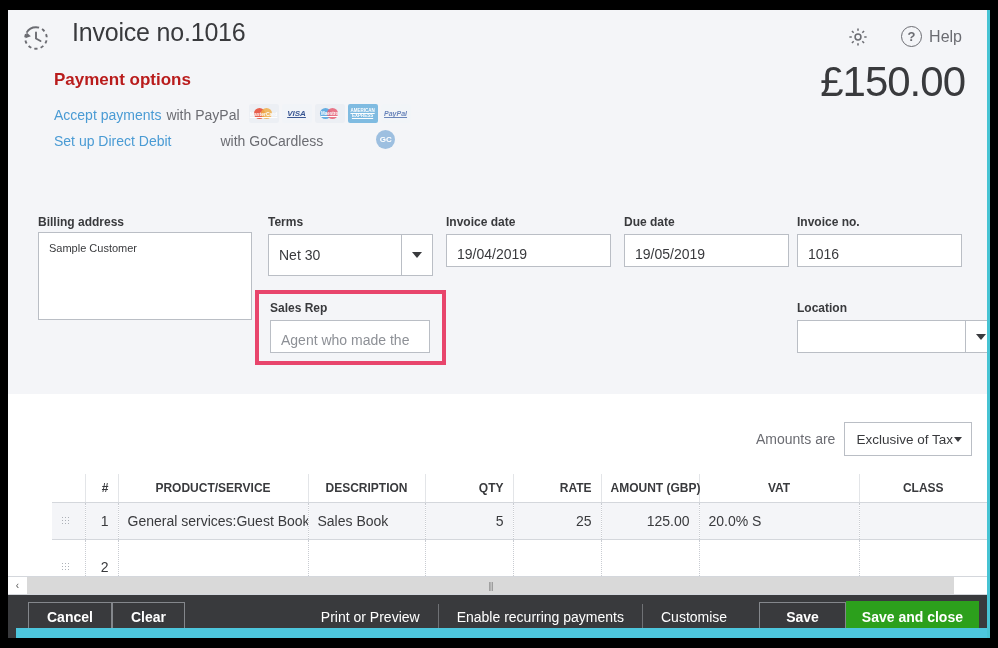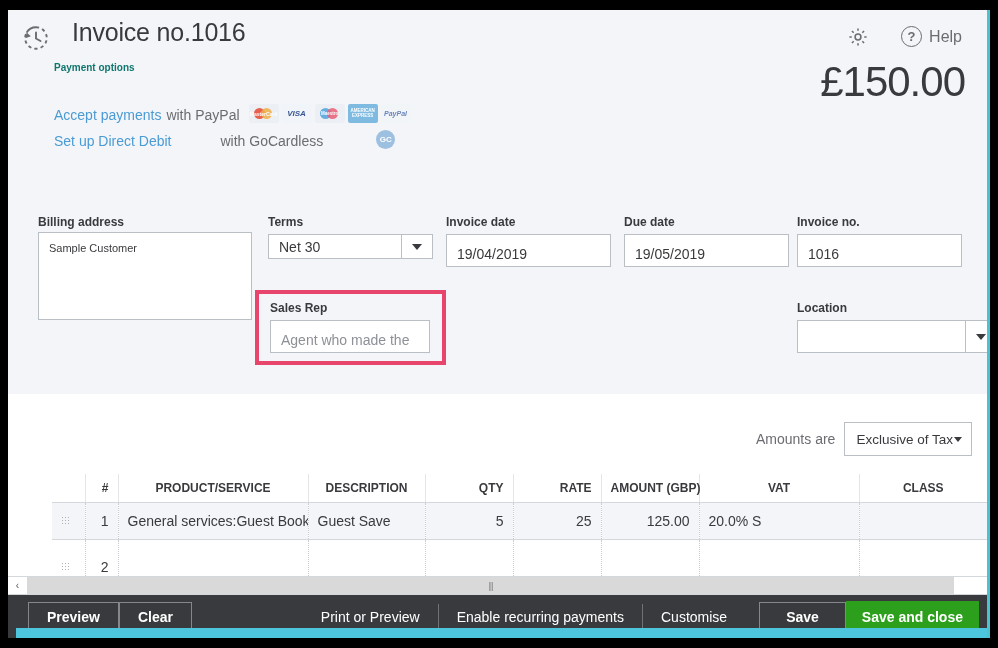--- a/index.html
+++ b/index.html
@@ -58,39 +58,40 @@
   .help-circ {
     width: 21px; height: 21px; border-radius: 50%;
     border: 1.6px solid #6b6c72;
     color: #6b6c72; font-size: 13px; font-weight: bold;
     display: flex; align-items: center; justify-content: center;
     box-sizing: border-box;
   }
   .help-text { font-size: 16px; color: #6b6c72; }
 
   .pay-label {
-    position: absolute; left: 46px; top: 52px;
-    font-size: 10px; color: #0f766e; font-weight: bold;
+    position: absolute; left: 46px; top: 60px;
+    font-size: 17px; color: #b91c1c; font-weight: bold;
   }
   .pay-row {
     position: absolute; left: 46px;
     display: flex; align-items: flex-end;
     font-size: 14px; color: #6b6c72;
     white-space: nowrap;
   }
   .pay-row.r1 { top: 94px; }
   .pay-row.r2 { top: 120px; gap: 44px; }
   .link-blue { color: #4a9bd4; cursor: pointer; }
   .pay-badges { display: flex; gap: 3px; margin-left: 9px; align-items: center; }
   .badge {
     width: 30px; height: 19px; border-radius: 2px;
     display: flex; align-items: center; justify-content: center;
     font-size: 6px; font-weight: bold; color: #fff;
     overflow: hidden; position: relative;
     opacity: 0.92;
+    text-decoration: underline;
   }
   .badge.mc { background: #eceff4; }
   .badge.mc::before, .badge.mc::after {
     content: ''; position: absolute; top: 4px; width: 11px; height: 11px; border-radius: 50%;
   }
   .badge.mc::before { left: 5px; background: #e8533f; }
   .badge.mc::after { left: 12px; background: #f0a93c; opacity: .85; }
   .badge.mc span { position: relative; z-index: 2; color: #fff; font-size: 5px; }
   .badge.visa { background: #f1f4f8; color: #2b4a8b; font-size: 8px; font-style: italic; }
   .badge.maestro { background: #eceff4; }
@@ -369,21 +370,21 @@
       <div class="pay-row r2">
         <span class="link-blue">Set up Direct Debit</span>
         <span style="margin-left:5px;">with GoCardless</span>
         <span class="gc-circ">GC</span>
       </div>
 
       <div class="field-label" style="left:30px; top:205px;">Billing address</div>
       <div class="txtarea" style="left:30px; top:222px; width:214px; height:88px;">Sample Customer</div>
 
       <div class="field-label" style="left:260px; top:205px;">Terms</div>
-      <div class="combo" style="left:260px; top:224px; width:165px; height:25px;">
+      <div class="combo" style="left:260px; top:224px; width:165px; height:42px;">
         <div class="cval">Net 30</div>
         <div class="cbtn">
           <span class="caret"></span>
         </div>
       </div>
 
       <div class="field-label" style="left:438px; top:205px;">Invoice date</div>
       <div class="txtinput" style="left:438px; top:224px; width:165px; height:33px; line-height:31px;">19/04/2019</div>
 
       <div class="field-label" style="left:616px; top:205px;">Due date</div>
@@ -436,21 +437,21 @@
           <th class="num">AMOUNT (GBP)</th>
           <th>VAT</th>
           <th>CLASS</th>
         </tr>
       </thead>
       <tbody>
         <tr class="filled">
           <td class="c-handle"><span class="handle"></span></td>
           <td class="num">1</td>
           <td>General services:Guest Book</td>
-          <td>Guest Save</td>
+          <td>Sales Book</td>
           <td class="num">5</td>
           <td class="num">25</td>
           <td class="num">125.00</td>
           <td>20.0% S</td>
           <td></td>
         </tr>
         <tr class="empty">
           <td class="c-handle"><span class="handle"></span></td>
           <td class="num">2</td>
           <td></td>
@@ -468,21 +469,21 @@
       <div class="hs-arrow">‹</div>
       <div class="hs-track">
         <div class="hs-thumb">
           <span class="hs-grip">|||</span>
         </div>
       </div>
     </div>
 
     <div class="toolbar">
       <div style="width:20px"></div>
-      <button class="tb-btn">Preview</button>
+      <button class="tb-btn">Cancel</button>
       <button class="tb-btn">Clear</button>
       <div style="flex:1"></div>
       <div class="tb-link">Print or Preview</div>
       <div class="tb-sep"></div>
       <div class="tb-link">Enable recurring payments</div>
       <div class="tb-sep"></div>
       <div class="tb-link">Customise</div>
       <div style="width:14px"></div>
       <button class="tb-save">Save</button>
       <button class="tb-saveclose">Save and close</button>

